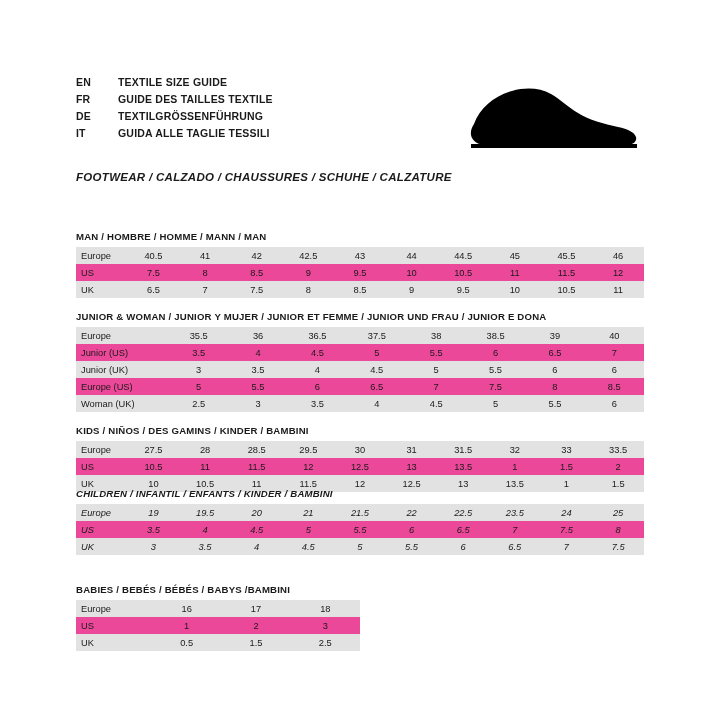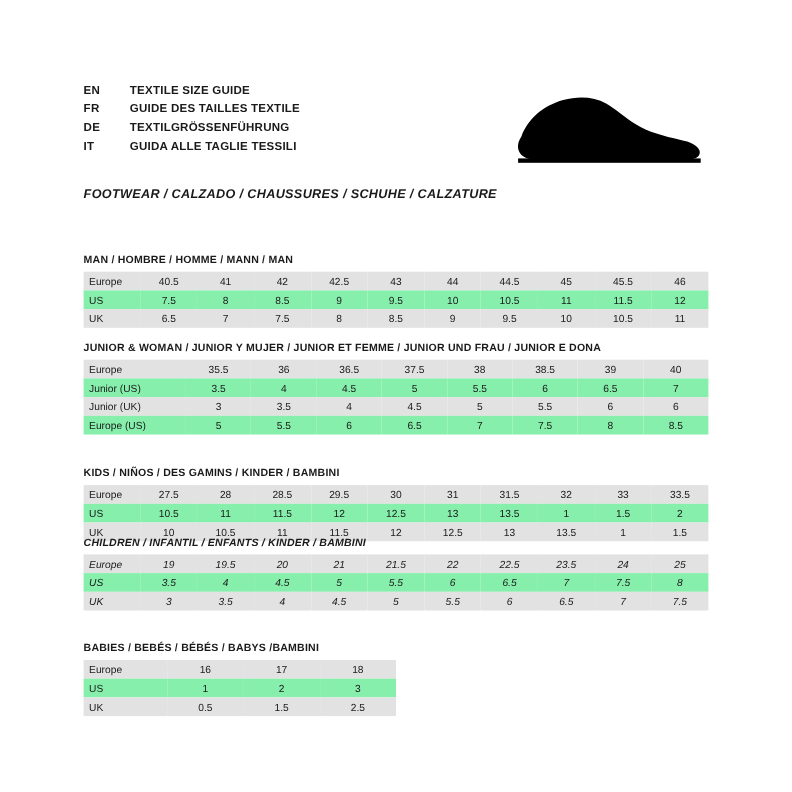--- a/index.html
+++ b/index.html
@@ -96,21 +96,21 @@
     vertical-align: middle;
   }
   table.size-table td.rowlabel {
     text-align: left;
     padding-left: 5px;
   }
   table.size-table tr.shaded td {
     background: #e2e2e2;
   }
   table.size-table tr.plain td {
-    background: #86efac;
+    background: #ec4899;
   }
 
   
   .w-narrow { width: 284px; }
 </style>
 </head>
 <body>
 
 <div class="page">
 
@@ -231,20 +231,31 @@
         <td class="rowlabel" style="width:88px;">Europe (US)</td>
         <td>5</td>
         <td>5.5</td>
         <td>6</td>
         <td>6.5</td>
         <td>7</td>
         <td>7.5</td>
         <td>8</td>
         <td>8.5</td>
       </tr>
+      <tr class="shaded">
+        <td class="rowlabel" style="width:88px;">Woman (UK)</td>
+        <td>2.5</td>
+        <td>3</td>
+        <td>3.5</td>
+        <td>4</td>
+        <td>4.5</td>
+        <td>5</td>
+        <td>5.5</td>
+        <td>6</td>
+      </tr>
     </tbody>
       </table>
   </div>
 
   <div class="section" style="top:425px;">
     <div class="section-title">KIDS / NIÑOS / DES GAMINS / KINDER / BAMBINI</div>
     <table class="size-table">
       <tbody>
           <tr class="shaded">
         <td class="rowlabel">Europe</td>

